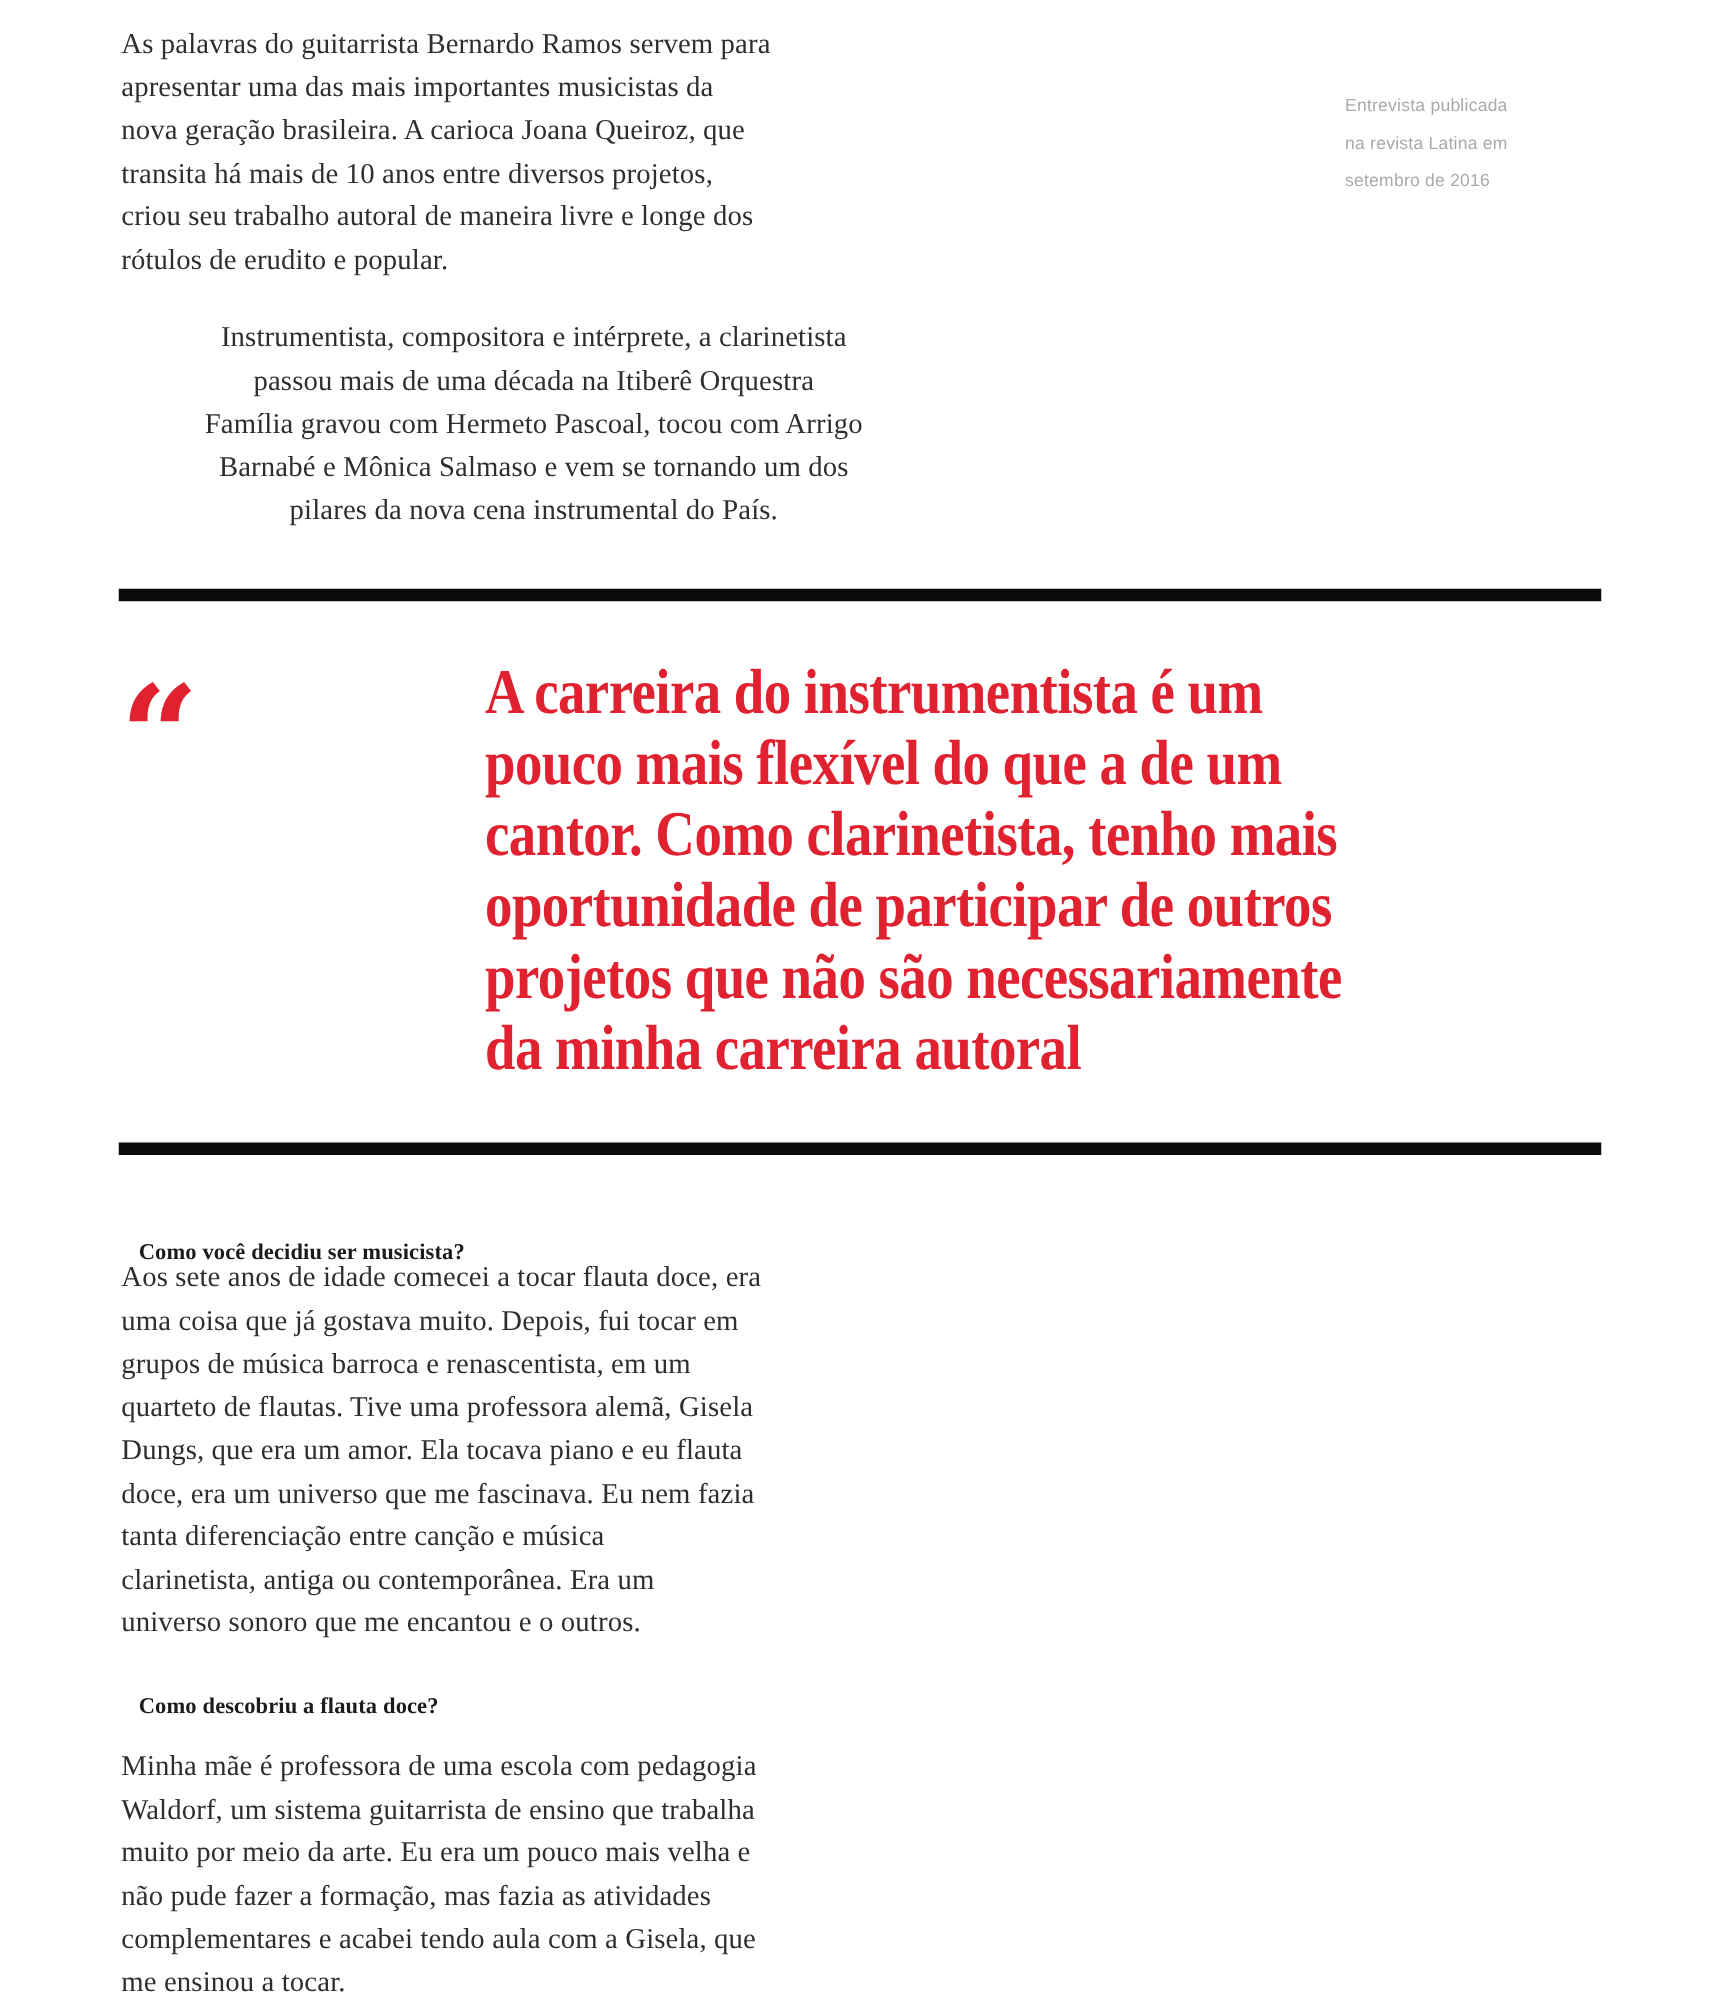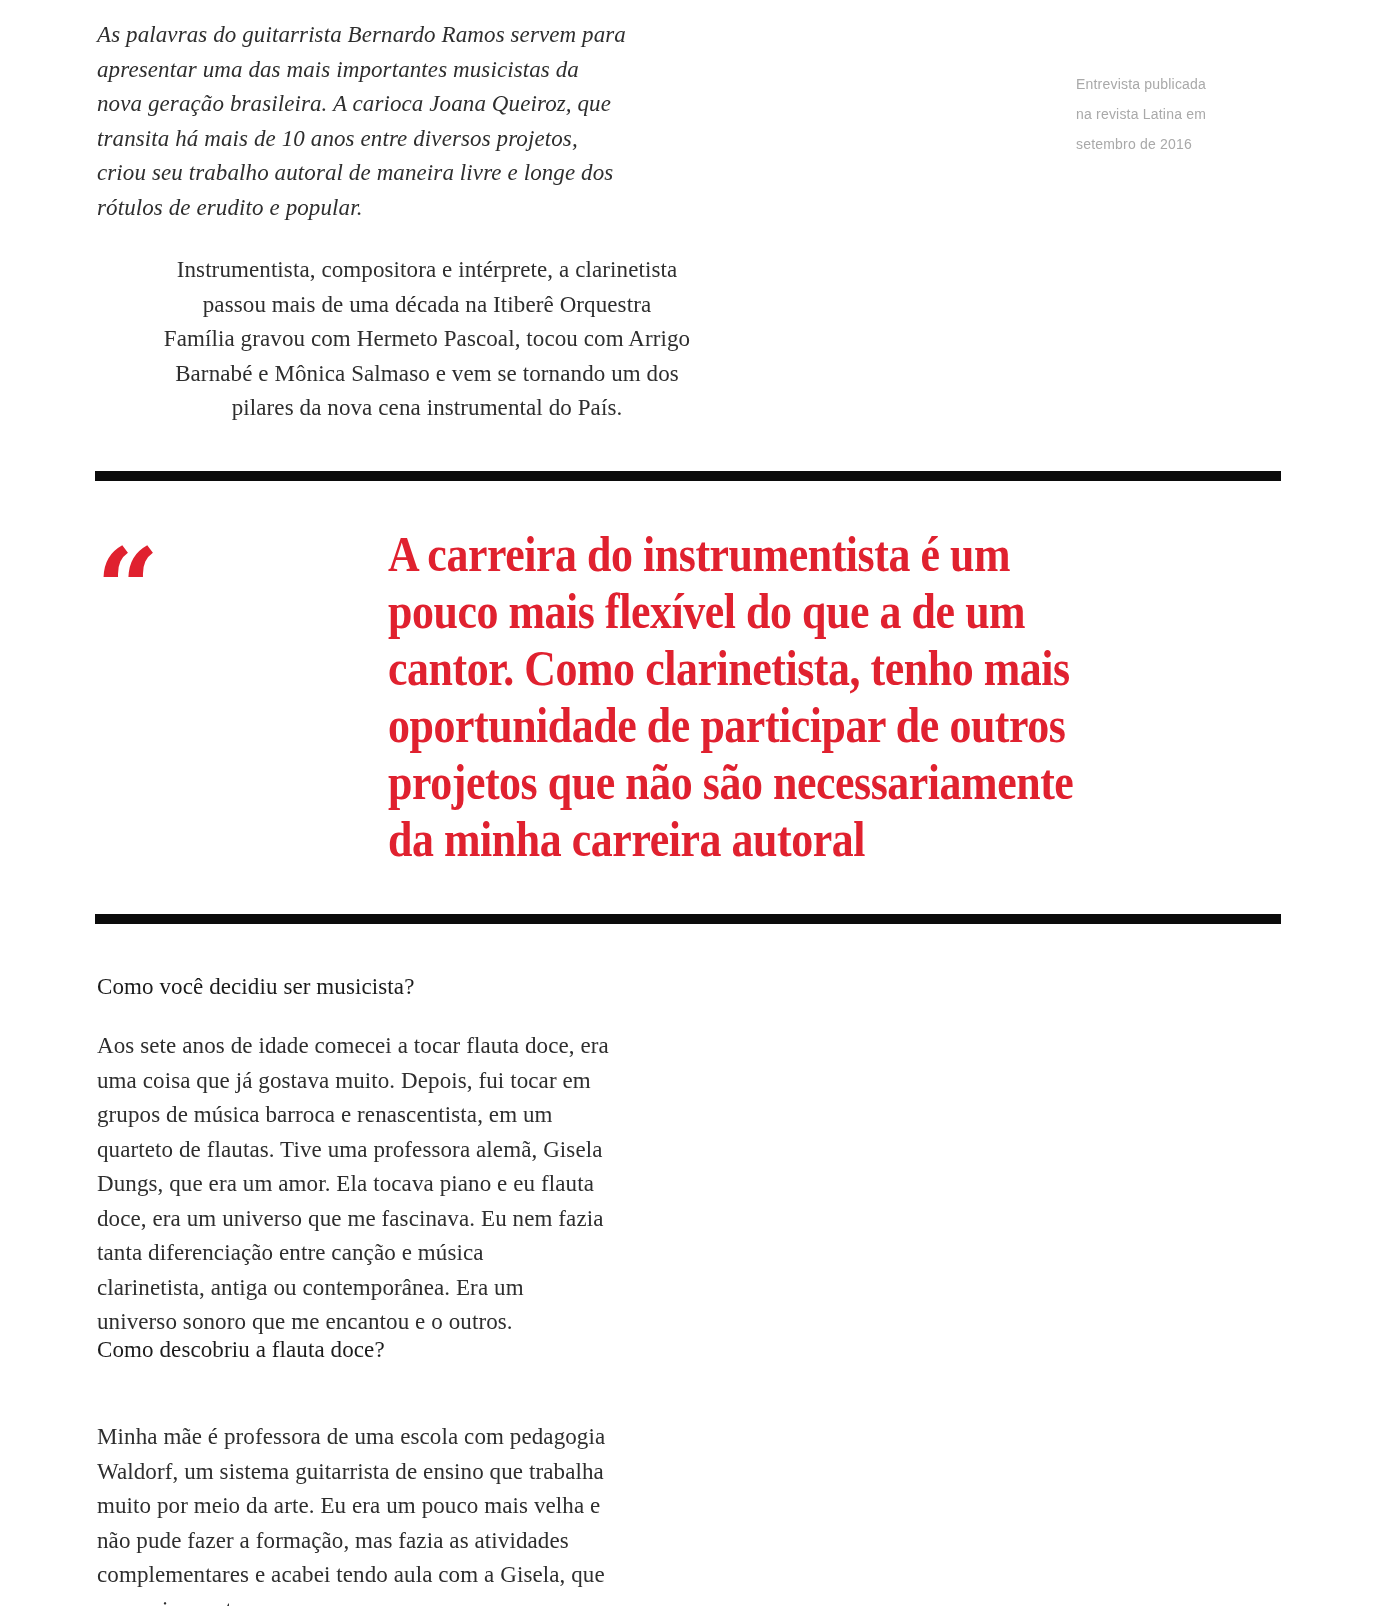--- a/index.html
+++ b/index.html
@@ -17,21 +17,21 @@
   }
   .para {
     position: absolute;
     left: 97px;
     width: 660px;
     font-size: 23px;
     line-height: 34.5px;
     color: var(--body-text, #2e2e2e);
     letter-spacing: 0.1px;
   }
-  .para-1 { top: 18px; font-style: italic; }
+  .para-1 { top: 18px; }
   .para-2 { top: 253px; text-align: center; }
   .meta-note {
     position: absolute;
     left: 1076px;
     top: 69px;
     width: 240px;
     font-family: "Liberation Sans", sans-serif;
     font-size: 14px;
     line-height: 30px;
     color: var(--muted-text, #a9a9a9);
@@ -67,38 +67,37 @@
     color: var(--accent, #e0212f);
     letter-spacing: -0.5px;
     transform: scaleX(0.86);
     transform-origin: 0 0;
     white-space: nowrap;
   }
   .question {
     position: absolute;
     left: 97px;
     width: 660px;
-    margin: 0;
-    font-size: 23px;
-    font-weight: 400;
+    margin: 14px;
+    font-size: 18px;
+    font-weight: 700;
     line-height: 34px;
     color: var(--question-text, #1b1b1b);
     letter-spacing: 0.1px;
   }
   .question-1 { top: 970px; }
   .question-2 { top: 1333px; }
   .answer {
     position: absolute;
     left: 97px;
     width: 660px;
     font-size: 23px;
     line-height: 34.5px;
     color: var(--body-text, #2e2e2e);
     letter-spacing: 0.1px;
-    margin-top: 24px;
   }
   .answer-1 { top: 1005px; }
   .answer-2 { top: 1396px; }
 </style>
 </head>
 <body>
 
 <div class="page">
 
   <section>

